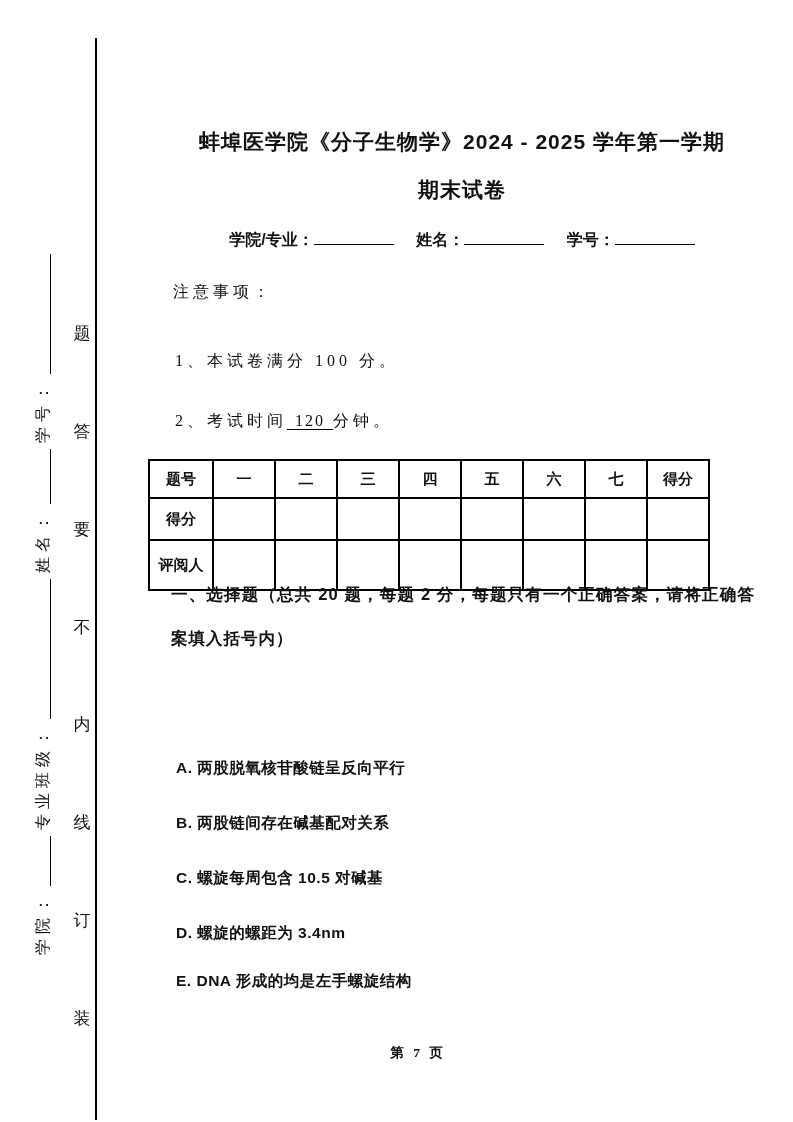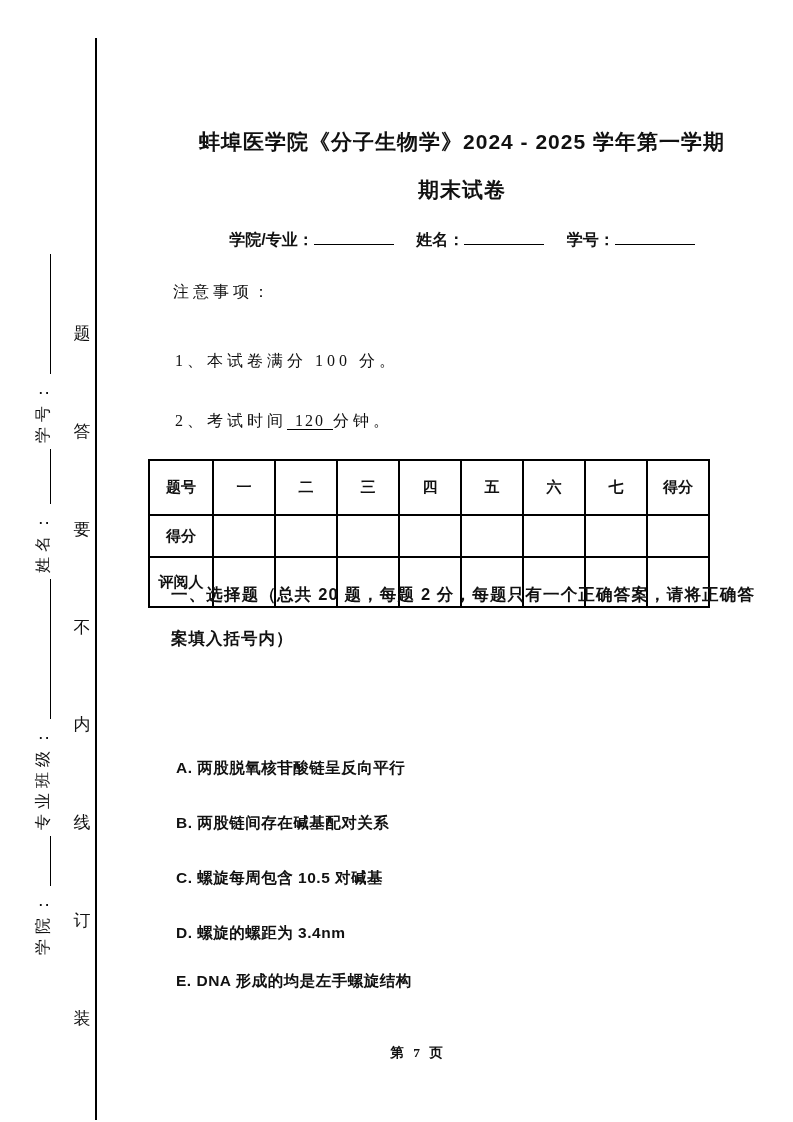--- a/index.html
+++ b/index.html
@@ -49,21 +49,21 @@
   .notice-heading { top:282px; left:4px; font-size:16px; letter-spacing:4px; }
   .note { left:6px; font-size:16px; letter-spacing:4px; }
   .n1 { top:351px; } .n2 { top:411px; }
   .u-inline { border-bottom:1.8px solid #000; padding:0 8px; letter-spacing:2px; }
   
   .score-table {
     position:absolute; left:23px; top:459px; border-collapse:collapse;
     font-family:"Liberation Sans", sans-serif; font-size:15px;
   }
   .score-table th, .score-table td { border:2px solid #000; text-align:center; padding:0; }
-  .score-table th { font-weight:bold; width:62px; height:55px;border-radius:9px; }
+  .score-table th { font-weight:bold; width:62px; height:38px;border-radius:9px; }
   .score-table th:first-child { width:64px; }
   .score-table .r1 td { height:42px; }
   .score-table .r2 td { height:50px; }
   .score-table td.rowlabel { font-weight:bold; }
   
   .section-heading {
     top:572px; left:2px; width:584px;
     font-family:"Liberation Sans", sans-serif; font-weight:bold; font-size:16.5px;
     line-height:44px; text-align:justify; letter-spacing:1px;
   }

